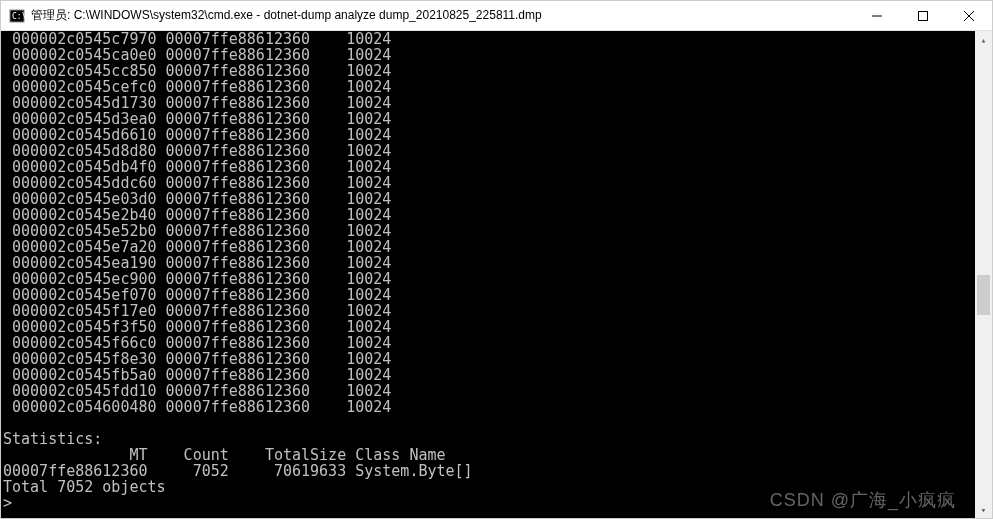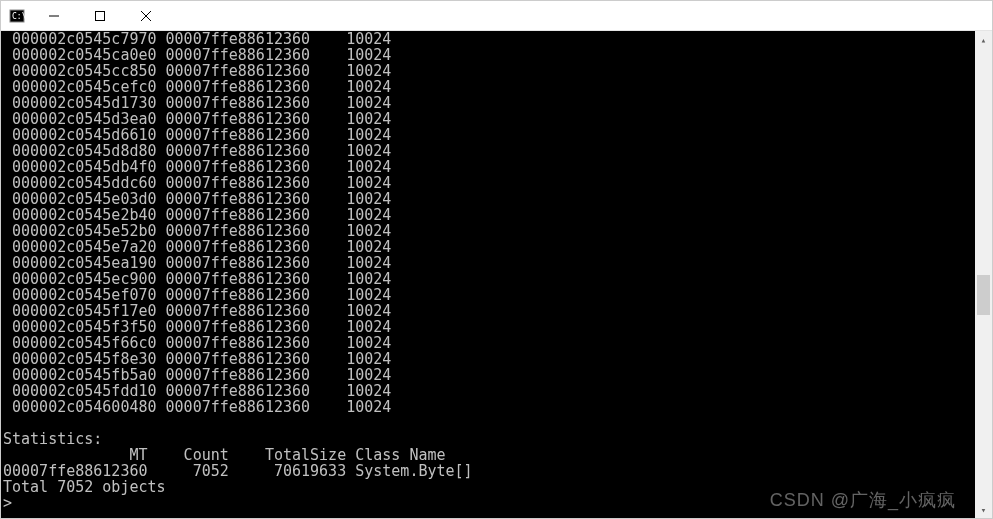--- a/index.html
+++ b/index.html
@@ -128,20 +128,21 @@
 <body>
 
 <div class="window">
   <div class="titlebar">
     <span class="titlebar-icon">
       <svg viewBox="0 0 16 16">
           <rect x="1" y="2" width="14" height="12" fill="#000" stroke="#888" stroke-width="1"></rect>
           <text x="3" y="11" font-size="8" fill="#fff" font-family="monospace">C:\</text>
         </svg>
     </span>
+    <span class="titlebar-title">管理员: C:\WINDOWS\system32\cmd.exe - dotnet-dump  analyze dump_20210825_225811.dmp</span>
     <div class="titlebar-controls">
       <div class="titlebar-btn">
         <svg viewBox="0 0 10 10">
             <line x1="0" y1="5" x2="10" y2="5" stroke="currentColor" stroke-width="1"></line>
           </svg>
       </div>
       <div class="titlebar-btn">
         <svg viewBox="0 0 10 10">
             <rect x="0.5" y="0.5" width="9" height="9" fill="none" stroke="currentColor" stroke-width="1"></rect>
           </svg>

